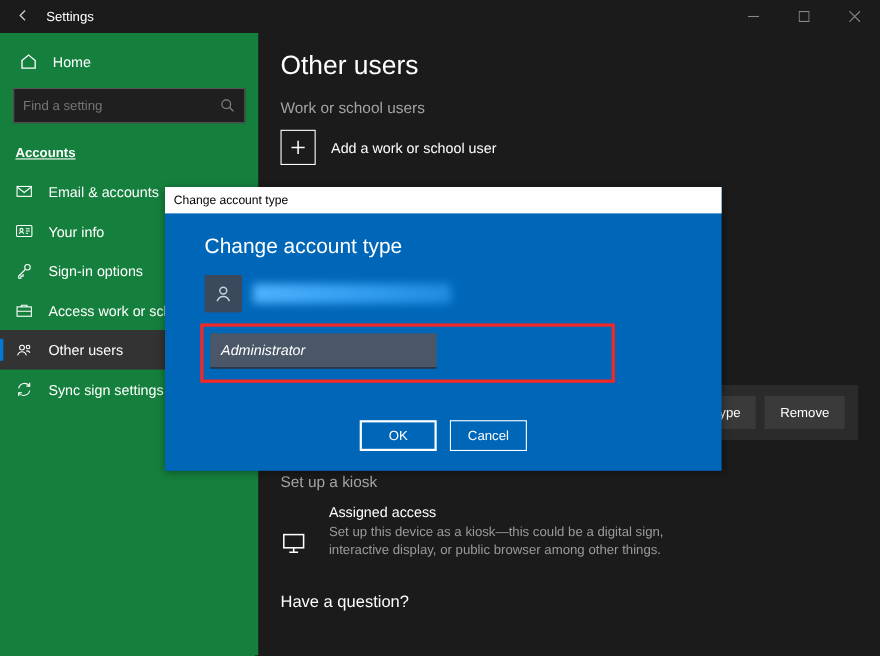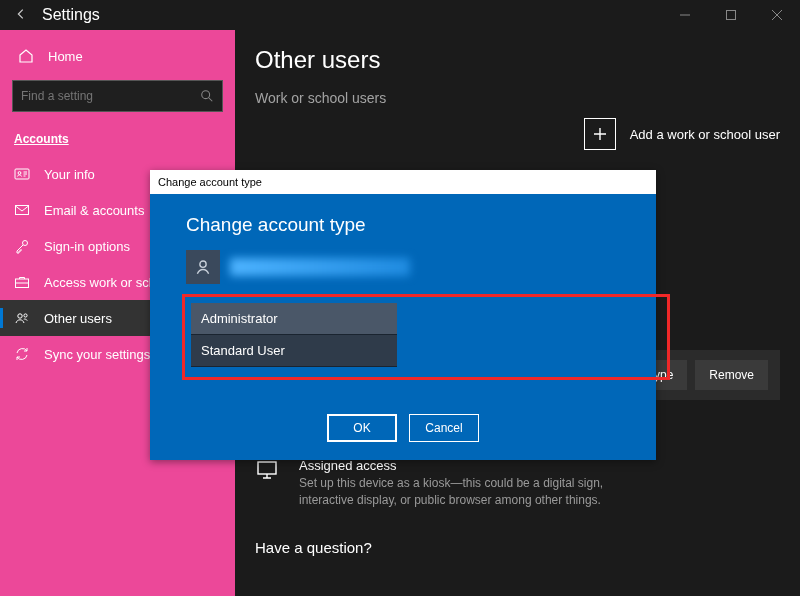--- a/index.html
+++ b/index.html
@@ -7,25 +7,25 @@
     width: 800px; height: 596px; overflow: hidden;
     font-family: "Segoe UI", -apple-system, sans-serif;
     background: #1b1b1b; color: #fff; font-size: 13px;
     position: relative;
   }
   .titlebar {
     height: 30px; display: flex; align-items: center;
     padding-left: 14px; background: #1b1b1b;
   }
   .titlebar .back { width: 24px; color: #ccc; }
-  .titlebar .title { font-size: 16px; color: #fff; margin-left: 4px; }
+  .titlebar .title { font-size: 12px; color: #fff; margin-left: 4px; }
   .win-controls { margin-left: auto; display: flex; }
   .win-controls .btn { width: 46px; height: 30px; display: flex; align-items: center; justify-content: center; color: #888; }
   .content { display: flex; height: calc(100% - 30px); }
-  .sidebar { width: 235px; background: #ec4899; padding: 10px 0; }
+  .sidebar { width: 235px; background: #15803d; padding: 10px 0; }
   .home-row { display: flex; align-items: center; padding: 8px 18px; color: #fff; margin-bottom: 8px; }
   .home-row svg { margin-right: 14px; }
   .search-box {
     margin: 0 12px 14px 12px; height: 32px; border: 1px solid #555;
     display: flex; align-items: center; padding: 0 8px; color: #888;
     background: #1f1f1f;
   }
   .search-box input {
     flex: 1; background: transparent; border: none; color: #ccc;
     font-size: 12px; outline: none;
@@ -40,35 +40,35 @@
   .nav-item.active::before {
     content: ""; position: absolute; left: 0; top: 8px; bottom: 8px;
     width: 3px; background: #0078d4;
   }
   .main {
     flex: 1; background: #1b1b1b; padding: 16px 20px; overflow: hidden;
     position: relative;
   }
   .page-title { font-size: 24px; font-weight: 400; margin-bottom: 16px; }
   .section-title { font-size: 14px; color: #a3a3a3; margin: 10px 0 12px; font-weight: 400; }
-  .add-row { display: flex; align-items: center; margin-bottom: 18px; justify-content: flex-end; }
+  .add-row { display: flex; align-items: center; margin-bottom: 18px; }
   .add-box {
     width: 32px; height: 32px; border: 1px solid #fff;
     display: flex; align-items: center; justify-content: center; margin-right: 14px;
   }
   .user-actions {
     background: #2b2b2b; display: flex; justify-content: flex-end; gap: 8px;
     padding: 10px 12px; margin-top: 200px;
   }
   .gray-btn {
     background: #3a3a3a; color: #fff; border: none; padding: 8px 14px;
     font-size: 12px;
   }
   .kiosk { margin-top: 30px; }
-  .kiosk-row { display: flex; align-items: flex-start; }
+  .kiosk-row { display: flex; align-items: flex-end; }
   .kiosk-row .ico { width: 30px; margin-right: 14px; }
   .kiosk-row .txt .t1 { font-size: 13px; color: #fff; }
   .kiosk-row .txt .t2 { font-size: 12px; color: #9a9a9a; margin-top: 2px; max-width: 340px; line-height: 1.4; }
   .question { margin-top: 30px; font-size: 15px; color: #fff; }
 
   
   .dialog {
     position: absolute; left: 150px; top: 170px; width: 506px;
     background: #0067b8; box-shadow: 0 2px 8px rgba(0,0,0,.4);
   }
@@ -82,22 +82,23 @@
   .user-avatar {
     width: 34px; height: 34px; background: #3a495c;
     display: flex; align-items: center; justify-content: center; margin-right: 10px;
   }
   .user-name-blur {
     width: 180px; height: 18px;
     background: linear-gradient(90deg, #4db3ff 0%, #1f8be0 100%);
     filter: blur(4px); border-radius: 2px;
   }
   .highlight-box {
-    border: 3px solid #f02828; padding: 6px 100px 10px 6px; width: 488px;
+    border: 3px solid #f02828; padding: 6px 100px 10px 6px; width: 377px;
     margin-left: -4px;
+    font-style: italic;
   }
   .dropdown { width: 206px; }
   .dropdown-item {
     background: #2f3b4a; color: #fff; padding: 8px 10px; font-size: 13px;
     border-bottom: 1px solid #1a2430;
   }
   .dropdown-item.selected { background: #4a5768; }
   .dialog-footer { display: flex; justify-content: center; gap: 12px; padding: 14px 20px 18px; }
   .dlg-btn {
     width: 70px; height: 28px; background: transparent; color: #fff;
@@ -146,36 +147,36 @@
       <input type="text" placeholder="Find a setting" style="">
       <svg width="14" height="14" viewBox="0 0 16 16" fill="none" stroke="#888" stroke-width="1.2">
           <circle cx="6.5" cy="6.5" r="4.5"></circle>
           <path d="M10 10 L14 14"></path>
         </svg>
     </div>
     <div class="cat-header">Accounts</div>
 
     <div class="nav-item">
       <svg width="16" height="16" viewBox="0 0 16 16" fill="none" stroke="#fff" stroke-width="1">
+          <rect x="1.5" y="3.5" width="13" height="9"></rect>
+          <path d="M1.5 4 L8 9 L14.5 4"></path>
+        </svg>
+      <span>Email &amp; accounts</span>
+    </div>
+    <div class="nav-item">
+      <svg width="16" height="16" viewBox="0 0 16 16" fill="none" stroke="#fff" stroke-width="1">
           <rect x="1" y="3" width="14" height="10" rx="1"></rect>
           <circle cx="5.5" cy="7" r="1.4"></circle>
           <path d="M3.4 10.5c.4-1 1.2-1.6 2.1-1.6s1.7.6 2.1 1.6"></path>
           <path d="M9.5 6 H13 M9.5 8 H13 M9.5 10 H11.5"></path>
         </svg>
       <span>Your info</span>
     </div>
     <div class="nav-item">
       <svg width="16" height="16" viewBox="0 0 16 16" fill="none" stroke="#fff" stroke-width="1">
-          <rect x="1.5" y="3.5" width="13" height="9"></rect>
-          <path d="M1.5 4 L8 9 L14.5 4"></path>
-        </svg>
-      <span>Email &amp; accounts</span>
-    </div>
-    <div class="nav-item">
-      <svg width="16" height="16" viewBox="0 0 16 16" fill="none" stroke="#fff" stroke-width="1">
           <circle cx="11" cy="5" r="2.5"></circle>
           <path d="M9 7 L3 13 L3 15 L5 15 L5 13 L7 13 L7 11"></path>
         </svg>
       <span>Sign-in options</span>
     </div>
     <div class="nav-item">
       <svg width="16" height="16" viewBox="0 0 16 16" fill="none" stroke="#fff" stroke-width="1">
           <rect x="1.5" y="5" width="13" height="8.5"></rect>
           <path d="M5.5 5 V3.5 H10.5 V5 M1.5 9 H14.5"></path>
         </svg>
@@ -188,21 +189,21 @@
           <circle cx="11.5" cy="5.5" r="1.6"></circle>
           <path d="M9.8 9.2c1-.4 2.6-.1 3.4 1.4"></path>
         </svg>
       <span>Other users</span>
     </div>
     <div class="nav-item">
       <svg width="16" height="16" viewBox="0 0 16 16" fill="none" stroke="#fff" stroke-width="1">
           <path d="M13 5 A5.5 5.5 0 0 0 3 7 M3 11 A5.5 5.5 0 0 0 13 9"></path>
           <path d="M13 2 V5 H10 M3 14 V11 H6"></path>
         </svg>
-      <span>Sync your settings</span>
+      <span>Sync sign settings</span>
     </div>
   </div>
 
   <div class="main">
     <div class="page-title">Other users</div>
     <div class="section-title">Work or school users</div>
     <div class="add-row">
       <div class="add-box">
         <svg width="16" height="16" viewBox="0 0 16 16" stroke="#fff" stroke-width="1.4">
             <path d="M8 2 V14 M2 8 H14"></path>
@@ -247,21 +248,20 @@
         <svg width="18" height="18" viewBox="0 0 16 16" fill="none" stroke="#c8d0da" stroke-width="1.2">
             <circle cx="8" cy="5.5" r="2.8"></circle>
             <path d="M3 14c1-2.6 3-3.8 5-3.8s4 1.2 5 3.8"></path>
           </svg>
       </div>
       <div class="user-name-blur"></div>
     </div>
     <div class="highlight-box">
       <div class="dropdown">
         <div class="dropdown-item selected">Administrator</div>
-        <div class="dropdown-item">Standard User</div>
       </div>
     </div>
   </div>
   <div class="dialog-footer">
     <div class="dlg-btn primary">OK</div>
     <div class="dlg-btn">Cancel</div>
   </div>
 </div>
 
 </body></html>

